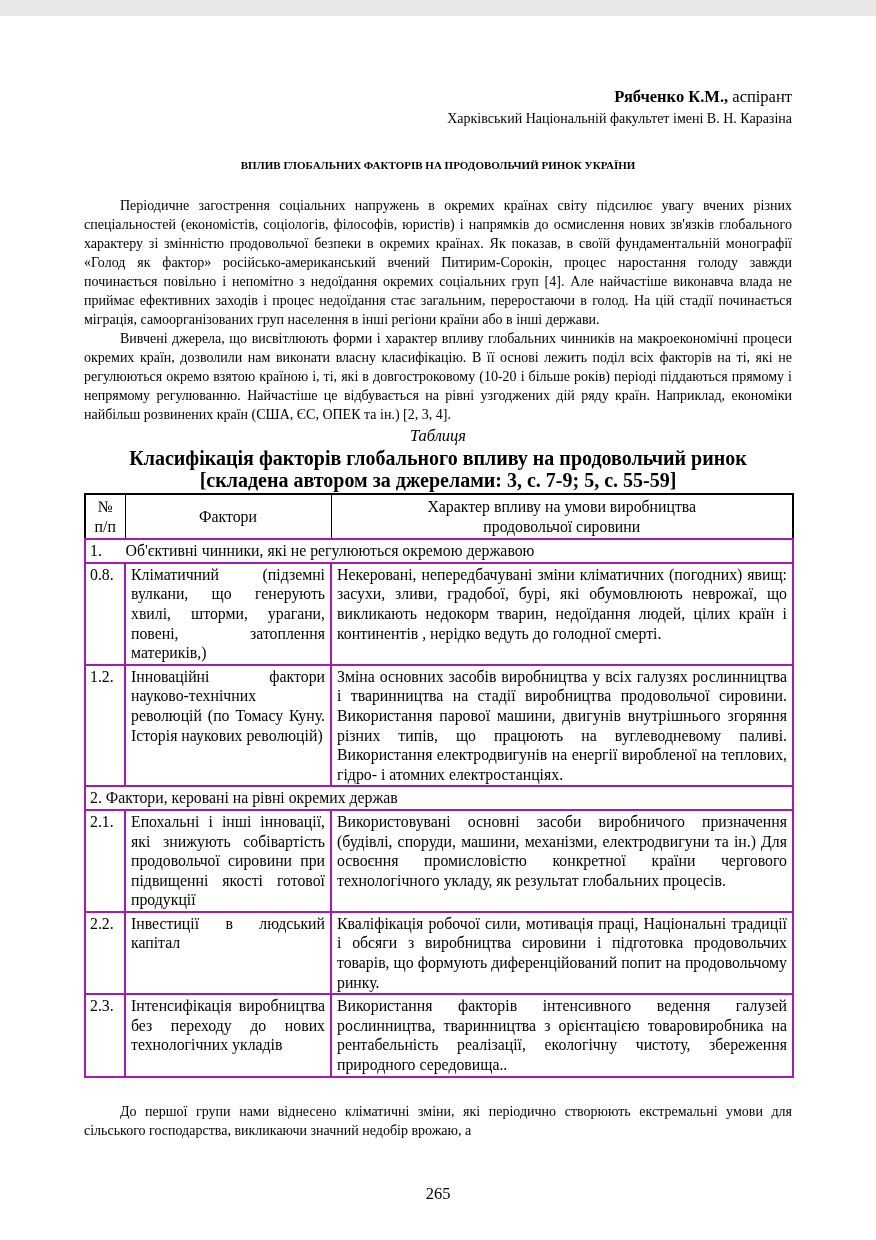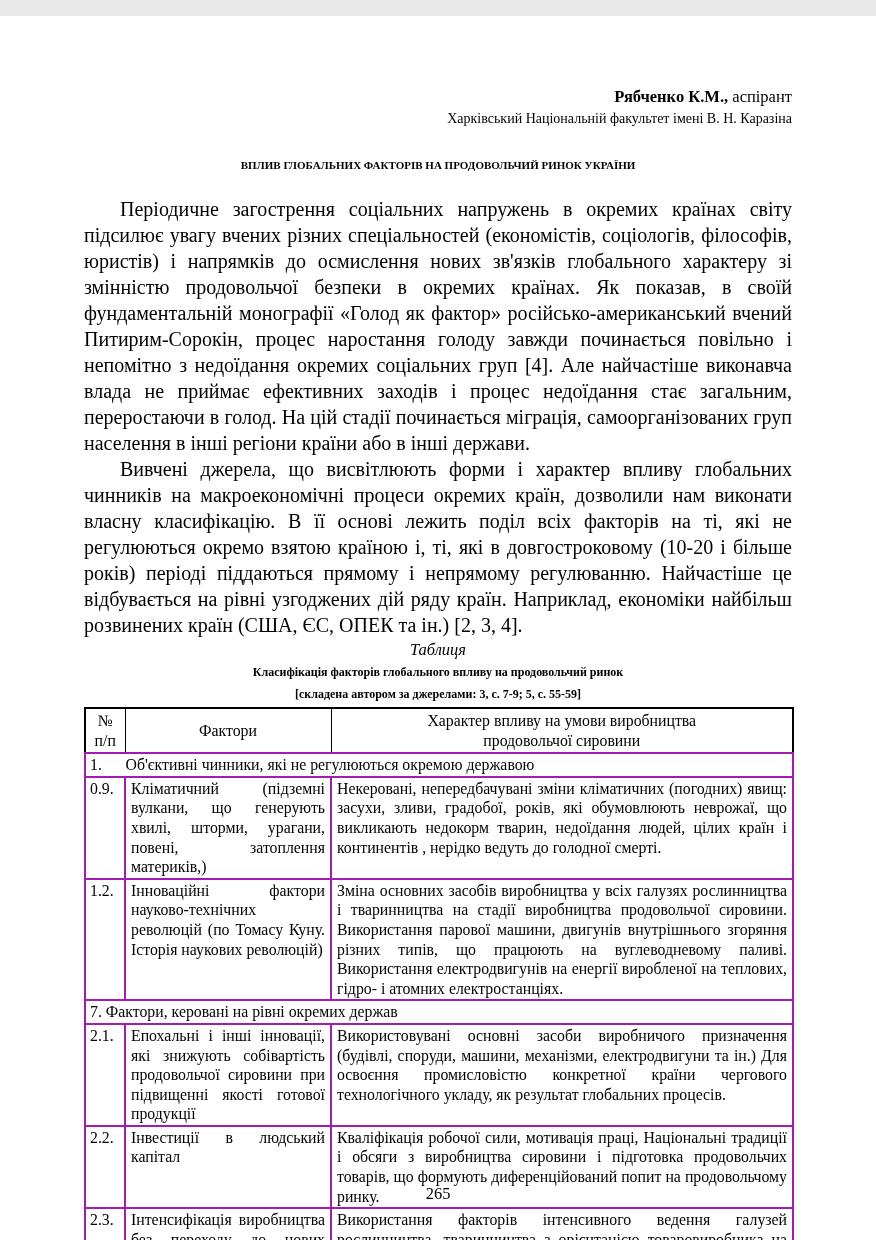--- a/index.html
+++ b/index.html
@@ -16,24 +16,24 @@
   }
   .byline{ text-align:right; font-size:16.5px; line-height:22px; }
   .byline .b{ font-weight:bold; }
   .affiliation{ text-align:right; font-size:14px; line-height:22px; }
   .title{
     text-align:center; font-size:11px; font-weight:bold;
     margin:24px 0 20px 0; line-height:22px;
   }
   .para{
     margin:0; text-align:justify; text-indent:36px;
-    font-size:20px; line-height:26px;
+    font-size:14px; line-height:19px;
   }
   .tbl-label{ text-align:center; font-style:italic; font-size:16.5px; line-height:22px; margin-top:1px; }
-  .tbl-title{ text-align:center; font-weight:bold; font-size:12px; line-height:22px; }
+  .tbl-title{ text-align:center; font-weight:bold; font-size:20px; line-height:22px; }
   table.cls-table{
     width:708px; border-collapse:collapse; table-layout:fixed;
     border:2px solid #000; margin-top:2px;
     font-size:15.8px; line-height:19.6px;
   }
   .cls-table col.c-num{ width:40px; }
   .cls-table col.c-factors{ width:206px; }
   .cls-table col.c-impact{ width:462px; }
   .cls-table th{
     border:1px solid #000; font-weight:normal; text-align:center;
@@ -87,46 +87,47 @@
         <th>Фактори</th>
         <th>Характер впливу на умови виробництва
 продовольчої сировини</th>
       </tr>
     </thead>
     <tbody>
         <tr>
           <td colspan="3" class="sec-cell">1.      Об'єктивні чинники, які не регулюються окремою державою</td>
         </tr>
         <tr>
-          <td class="num-cell">0.9.</td>
+          <td class="num-cell">0.8.</td>
           <td class="factor-cell">Кліматичний (підземні вулкани, що генерують хвилі, шторми, урагани, повені, затоплення материків,)</td>
-          <td class="impact-cell">Некеровані, непередбачувані зміни кліматичних (погодних) явищ: засухи, зливи, градобої, років, які обумовлюють неврожаї, що викликають недокорм тварин, недоїдання людей, цілих країн і континентів , нерідко ведуть до голодної смерті.</td>
+          <td class="impact-cell">Некеровані, непередбачувані зміни кліматичних (погодних) явищ: засухи, зливи, градобої, бурі, які обумовлюють неврожаї, що викликають недокорм тварин, недоїдання людей, цілих країн і континентів , нерідко ведуть до голодної смерті.</td>
         </tr>
         <tr>
           <td class="num-cell">1.2.</td>
           <td class="factor-cell">Інноваційні фактори науково-технічних революцій (по Томасу Куну. Історія наукових революцій)</td>
           <td class="impact-cell">Зміна основних засобів виробництва у всіх галузях рослинництва і тваринництва на стадії виробництва продовольчої сировини. Використання парової машини, двигунів внутрішнього згоряння різних типів, що працюють на вуглеводневому паливі. Використання електродвигунів на енергії виробленої на теплових, гідро- і атомних електростанціях.</td>
         </tr>
         <tr>
-          <td colspan="3" class="sec-cell">7. Фактори, керовані на рівні окремих держав</td>
+          <td colspan="3" class="sec-cell">2. Фактори, керовані на рівні окремих держав</td>
         </tr>
         <tr>
           <td class="num-cell">2.1.</td>
           <td class="factor-cell">Епохальні і інші інновації, які знижують собівартість продовольчої сировини при підвищенні якості готової продукції</td>
           <td class="impact-cell">Використовувані основні засоби виробничого призначення (будівлі, споруди, машини, механізми, електродвигуни та ін.) Для освоєння промисловістю конкретної країни чергового технологічного укладу, як результат глобальних процесів.</td>
         </tr>
         <tr>
           <td class="num-cell">2.2.</td>
           <td class="factor-cell">Інвестиції в людський капітал</td>
           <td class="impact-cell">Кваліфікація робочої сили, мотивація праці, Національні традиції і обсяги з виробництва сировини і підготовка продовольчих товарів, що формують диференційований попит на продовольчому ринку.</td>
         </tr>
         <tr>
           <td class="num-cell">2.3.</td>
           <td class="factor-cell">Інтенсифікація виробництва без переходу до нових технологічних укладів</td>
           <td class="impact-cell">Використання факторів інтенсивного ведення галузей рослинництва, тваринництва з орієнтацією товаровиробника на рентабельність реалізації, екологічну чистоту, збереження природного середовища..</td>
         </tr>
       </tbody>
   </table>
 
+  <p class="para closing">До першої групи нами віднесено кліматичні зміни, які періодично створюють екстремальні умови для сільського господарства, викликаючи значний недобір врожаю, а</p>
 
   <div class="page-number">265</div>
 
 </div>
 
 </body></html>

